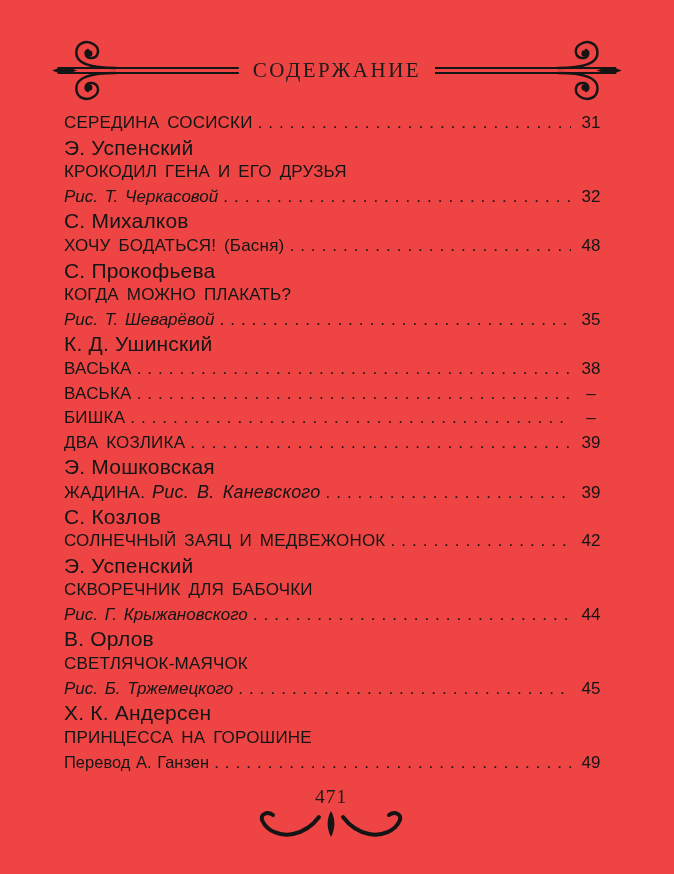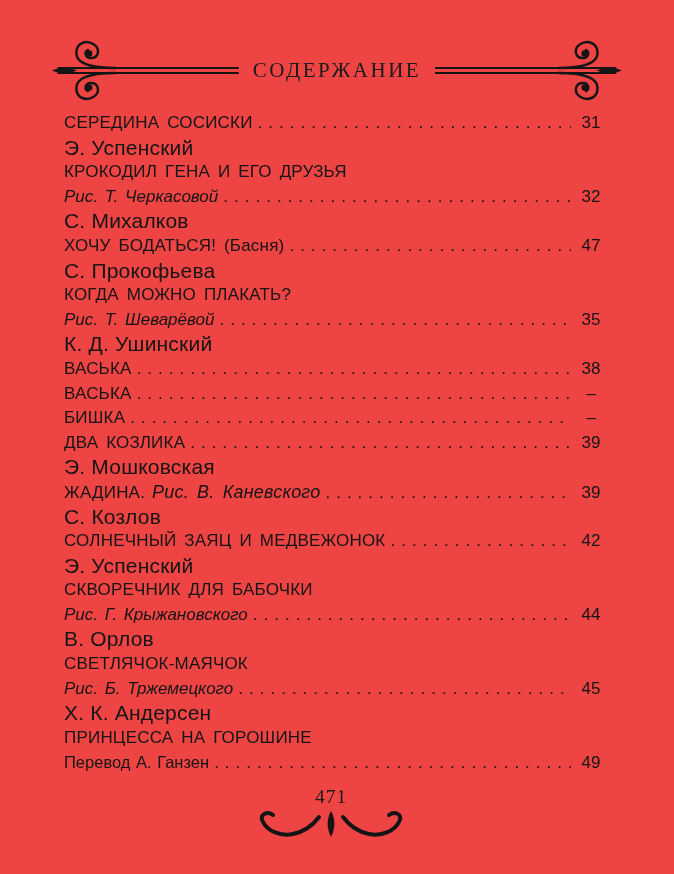--- a/index.html
+++ b/index.html
@@ -153,21 +153,21 @@
       <span class="pg">32</span>
     </div>
 
     <div class="toc-row row-author">
       <span class="t">С. Михалков</span>
     </div>
 
     <div class="toc-row row-title">
       <span class="t">ХОЧУ БОДАТЬСЯ! (Басня)</span>
       <span class="dots"></span>
-      <span class="pg">47</span>
+      <span class="pg">48</span>
     </div>
 
     <div class="toc-row row-author">
       <span class="t">С. Прокофьева</span>
     </div>
 
     <div class="toc-row row-title">
       <span class="t">КОГДА МОЖНО ПЛАКАТЬ?</span>
     </div>
 

